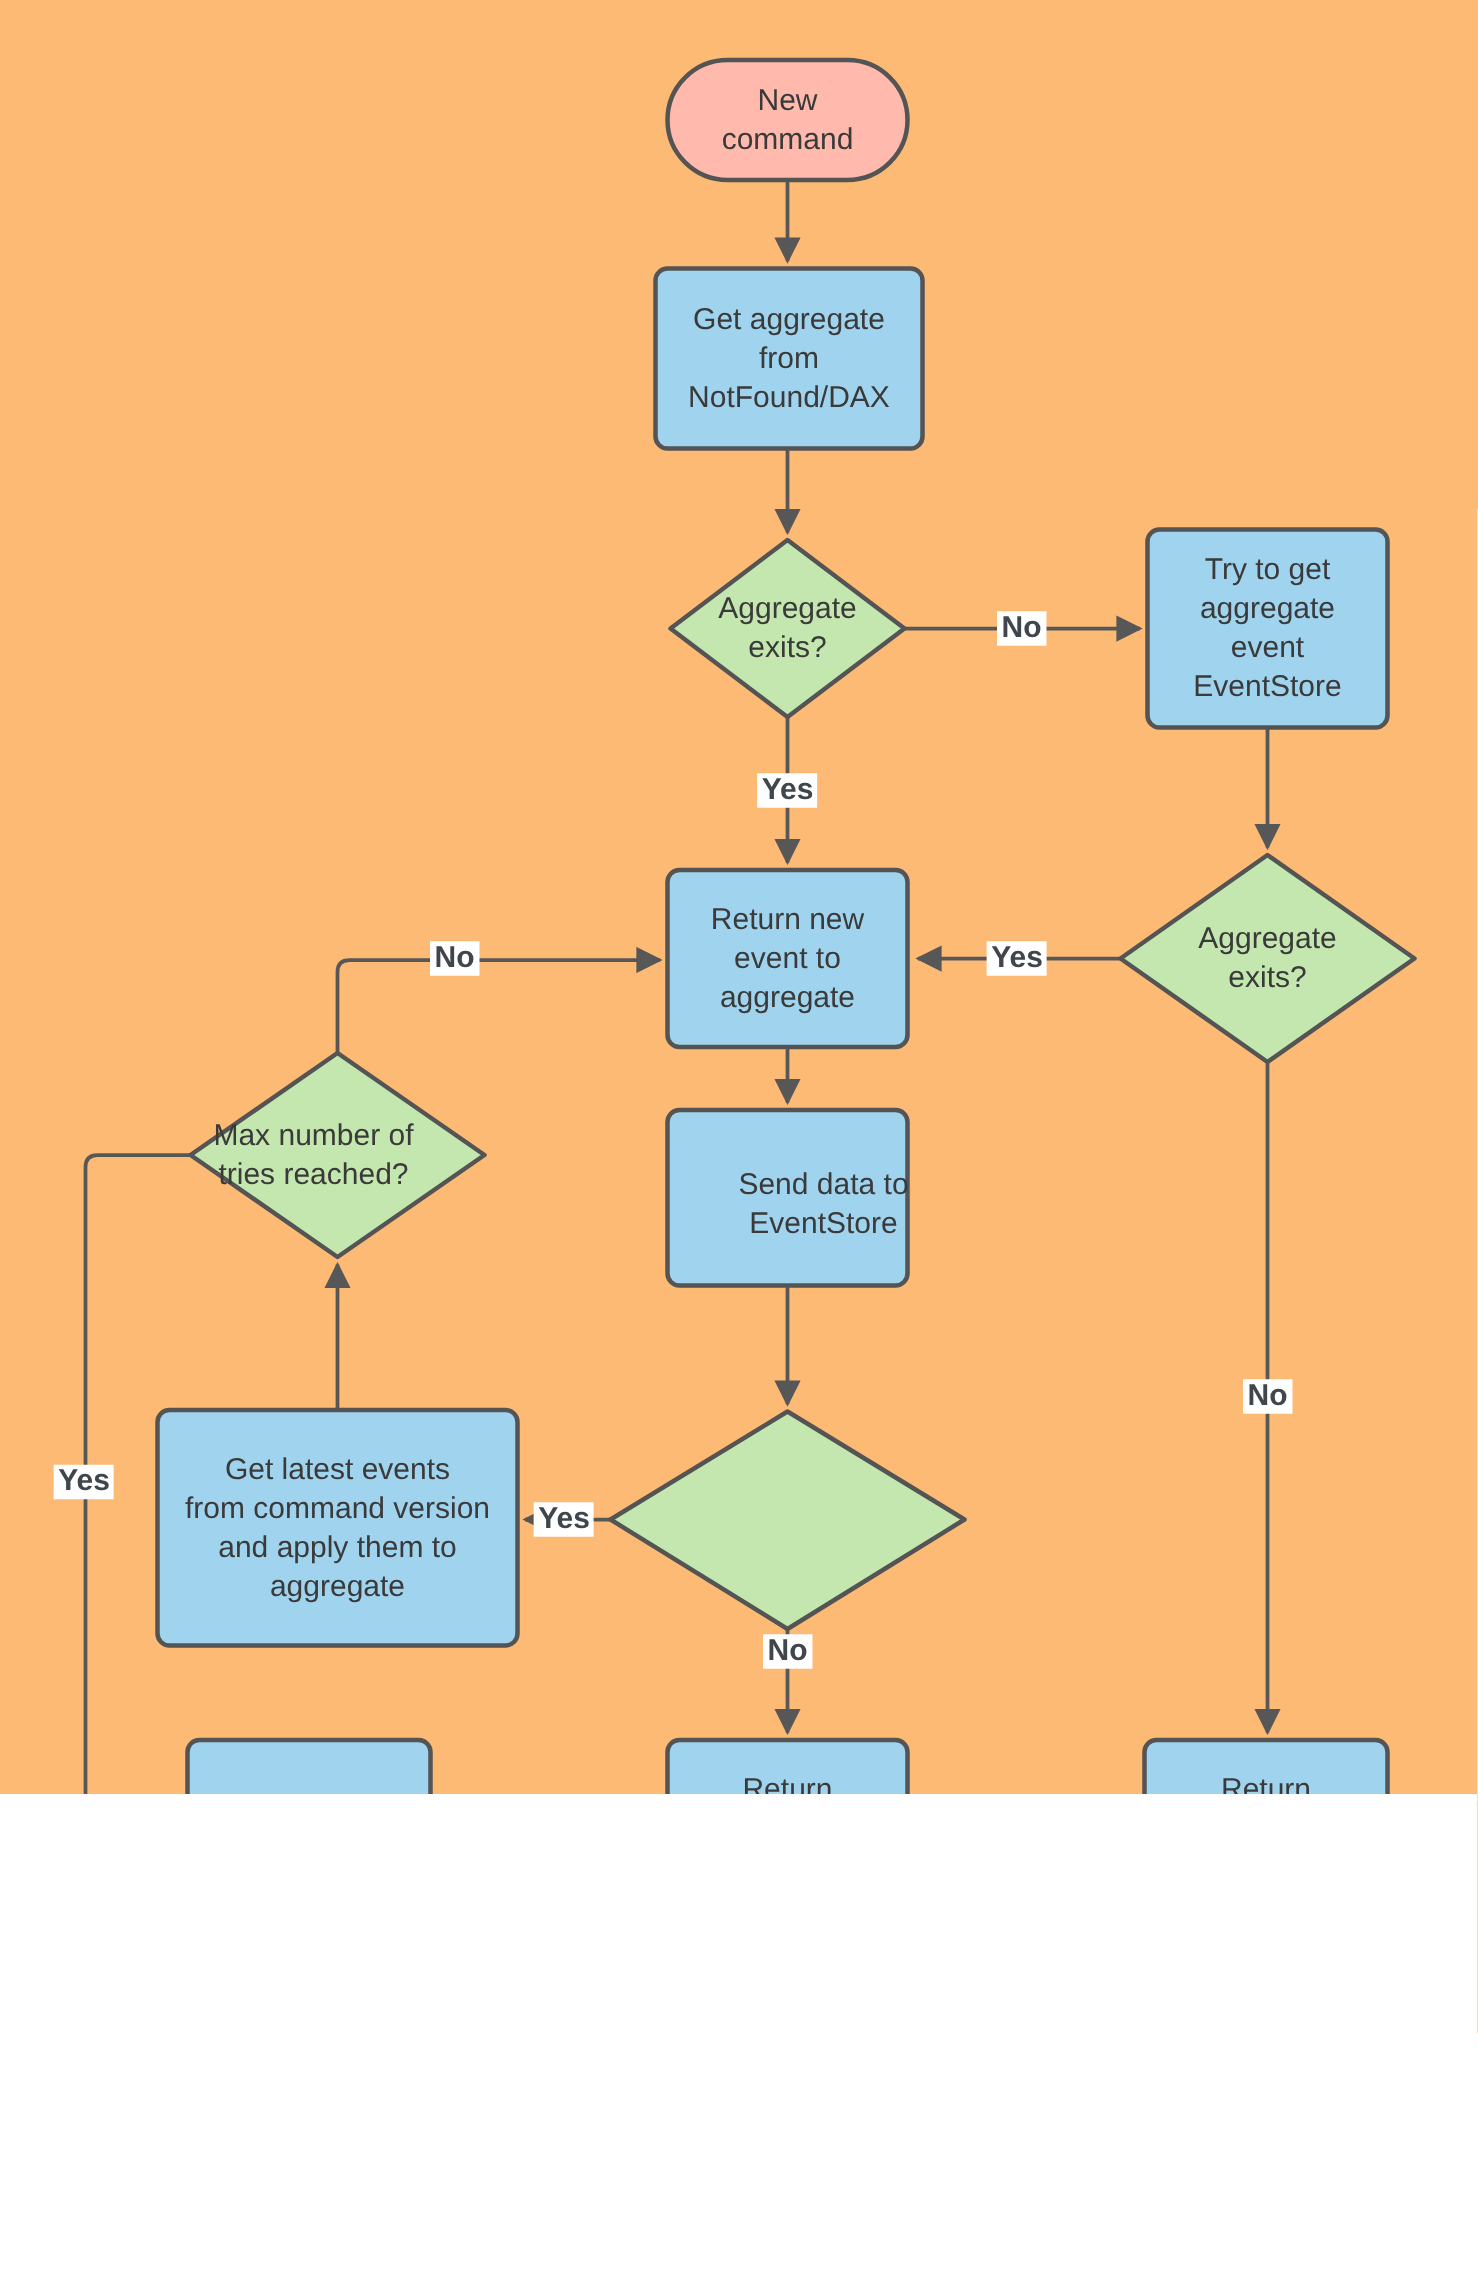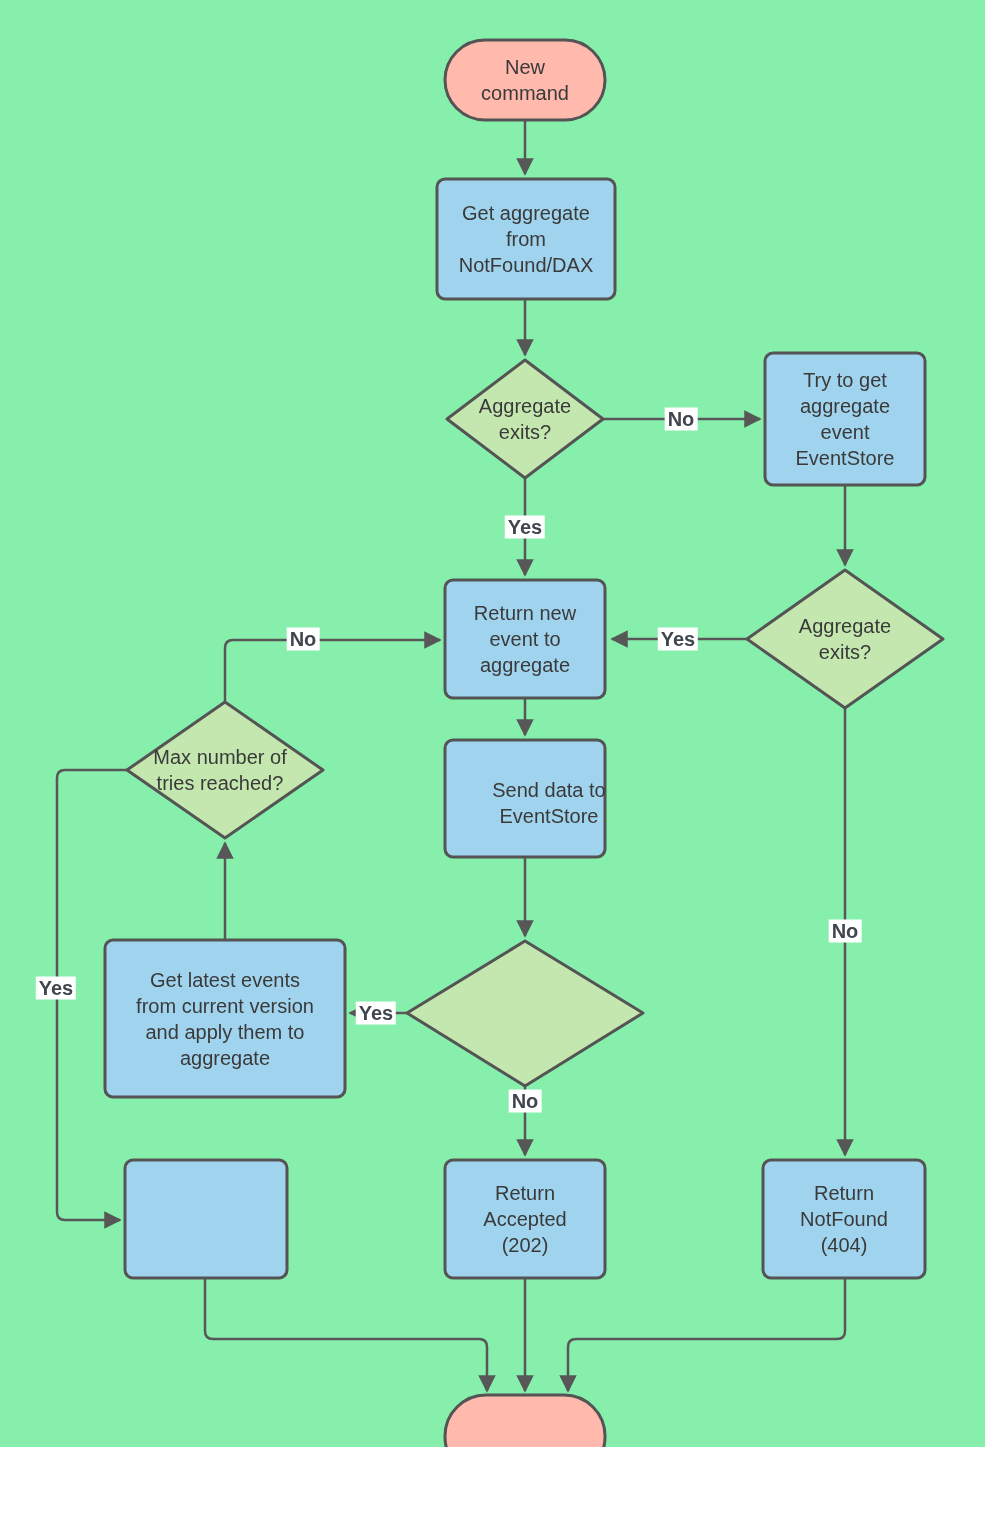--- a/index.html
+++ b/index.html
@@ -1,19 +1,19 @@
 <!DOCTYPE html>
 <html><head>
 <meta charset="utf-8">
 <style>
   html,body { margin:0; padding:0; background:#ffffff; }
   #canvas {
     position:relative;
-    width:985px; height:1447px;
-    background:#86efac;
+    width:985px; height:1196px;
+    background:#fdba74;
     font-family:"Liberation Sans", sans-serif;
     overflow:hidden;
   }
   #wires { position:absolute; left:0; top:0; width:985px; height:1519px; }
   .shape { stroke:#545454; stroke-width:3; }
   .edge  { stroke:#575757; stroke-width:2.5; fill:none; }
   .node-label {
     position:absolute;
     display:flex; align-items:center; justify-content:center;
     text-align:center;
@@ -89,24 +89,24 @@
 aggregate
 event
 EventStore</div>
   <div class="node-label" style="left:445px; top:580px;  width:160px; height:118px;">Return new
 event to
 aggregate</div>
   <div class="node-label" style="left:747px; top:570px;  width:196px; height:138px;">Aggregate
 exits?</div>
   <div class="node-label" style="left:445px; top:744px;  width:160px; height:117px;padding-left:24px;">Send data to
 EventStore</div>
-  <div class="node-label" style="left:122px; top:702px;  width:196px; height:136px;">Max number of
+  <div class="node-label" style="left:111px; top:702px;  width:196px; height:136px;">Max number of
 tries reached?</div>
   <div class="node-label" style="left:105px; top:940px;  width:240px; height:157px;">Get latest events
-from current version
+from command version
 and apply them to
 aggregate</div>
   <div class="node-label" style="left:445px; top:1160px; width:160px; height:118px;">Return
 Accepted
 (202)</div>
   <div class="node-label" style="left:763px; top:1160px; width:162px; height:118px;">Return
 NotFound
 (404)</div>
 
   <div class="edge-label" style="left:681px; top:419px;">No</div>

